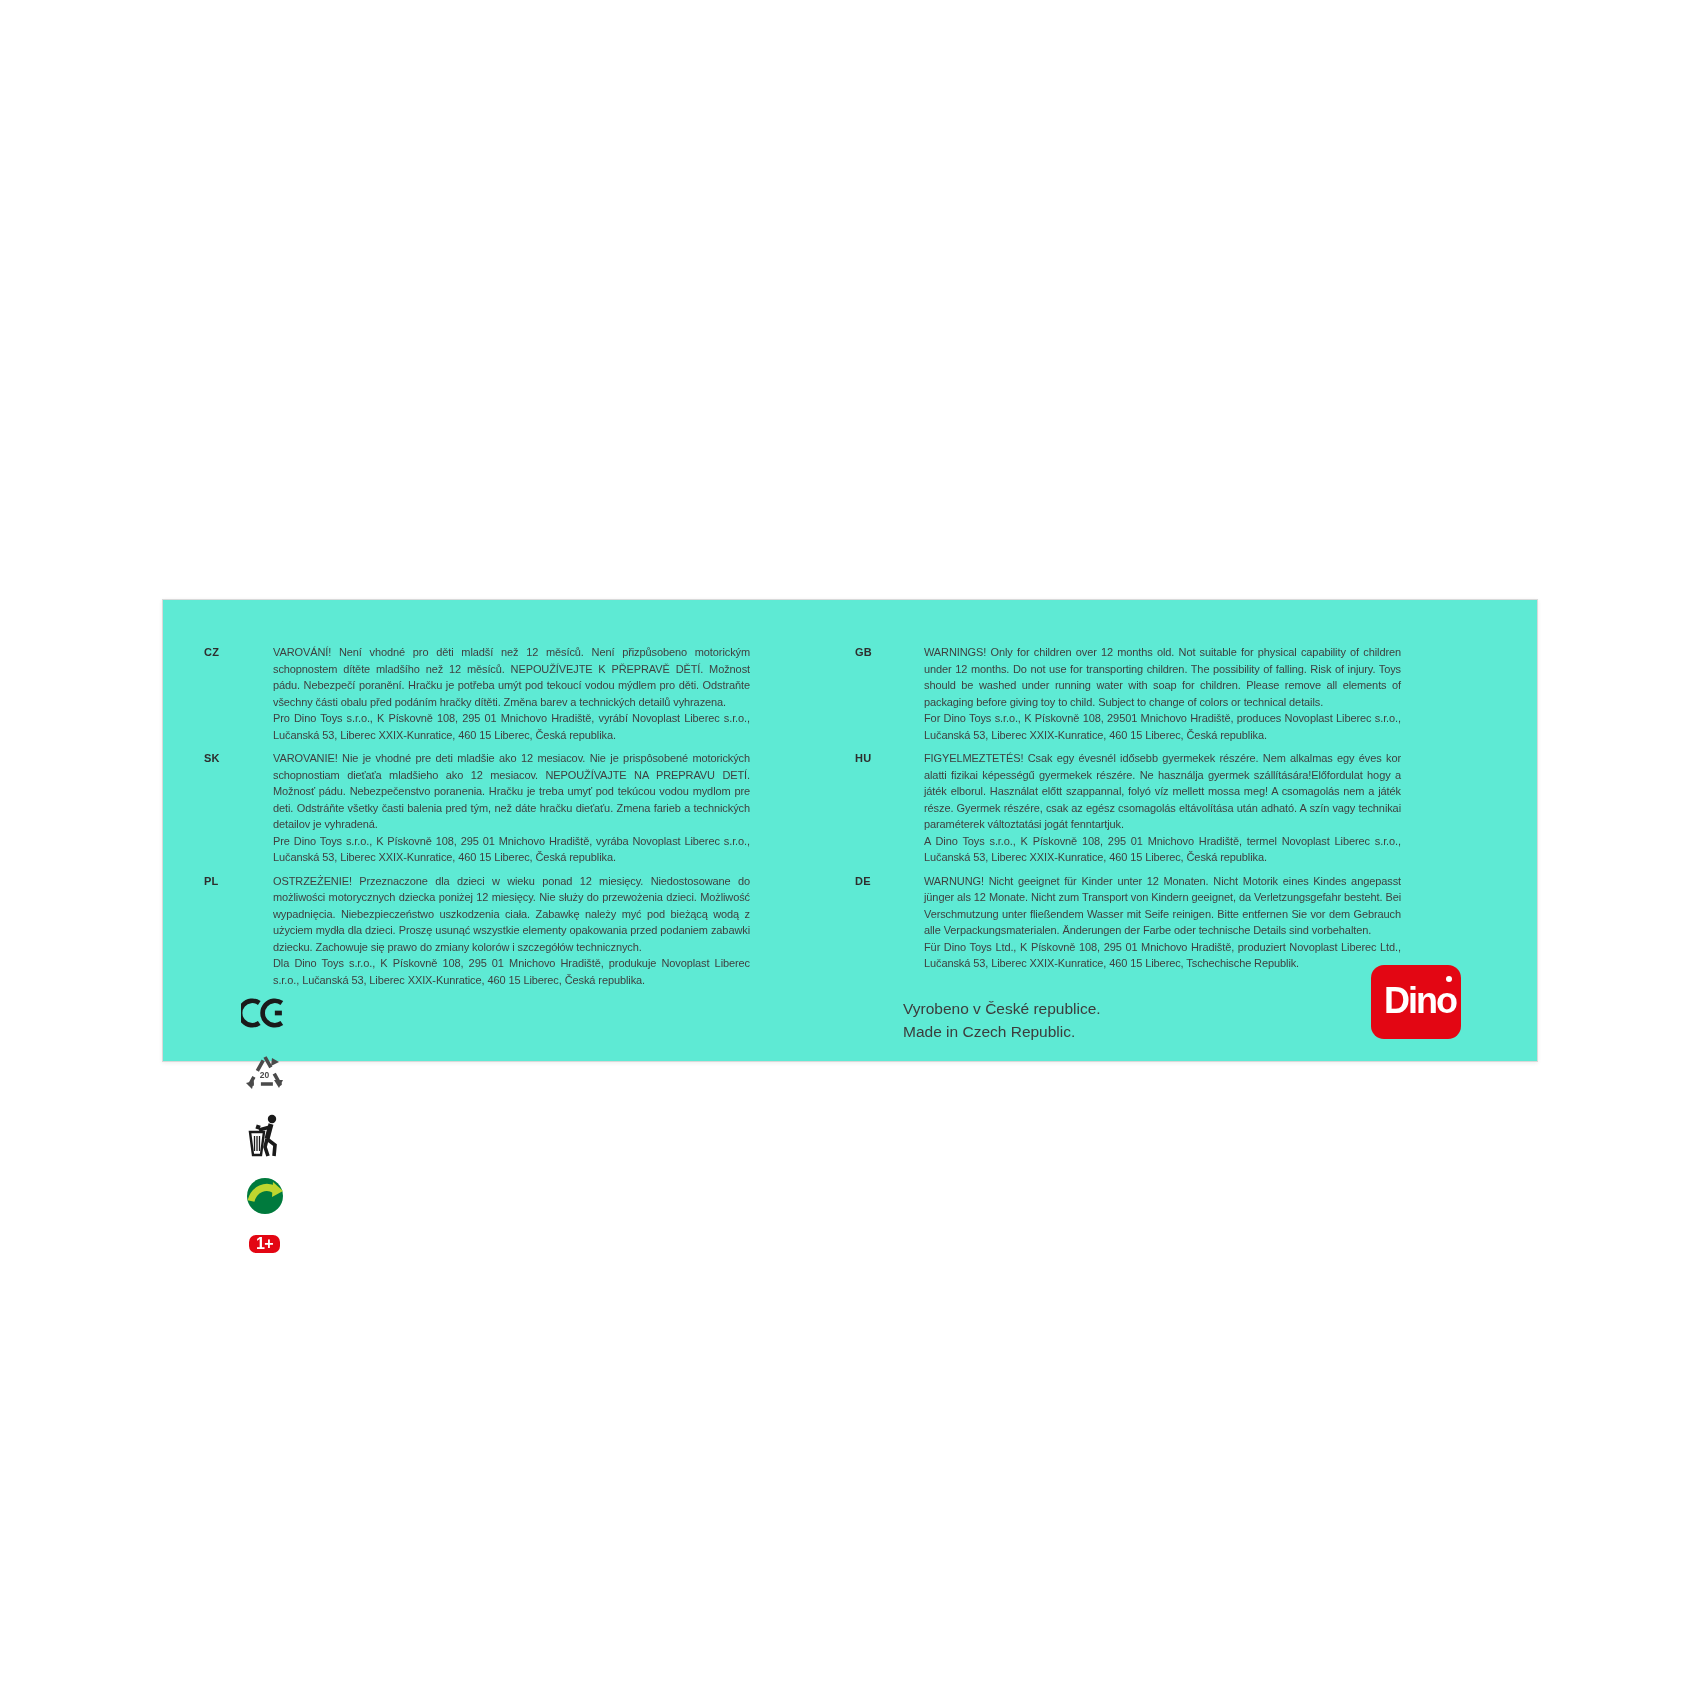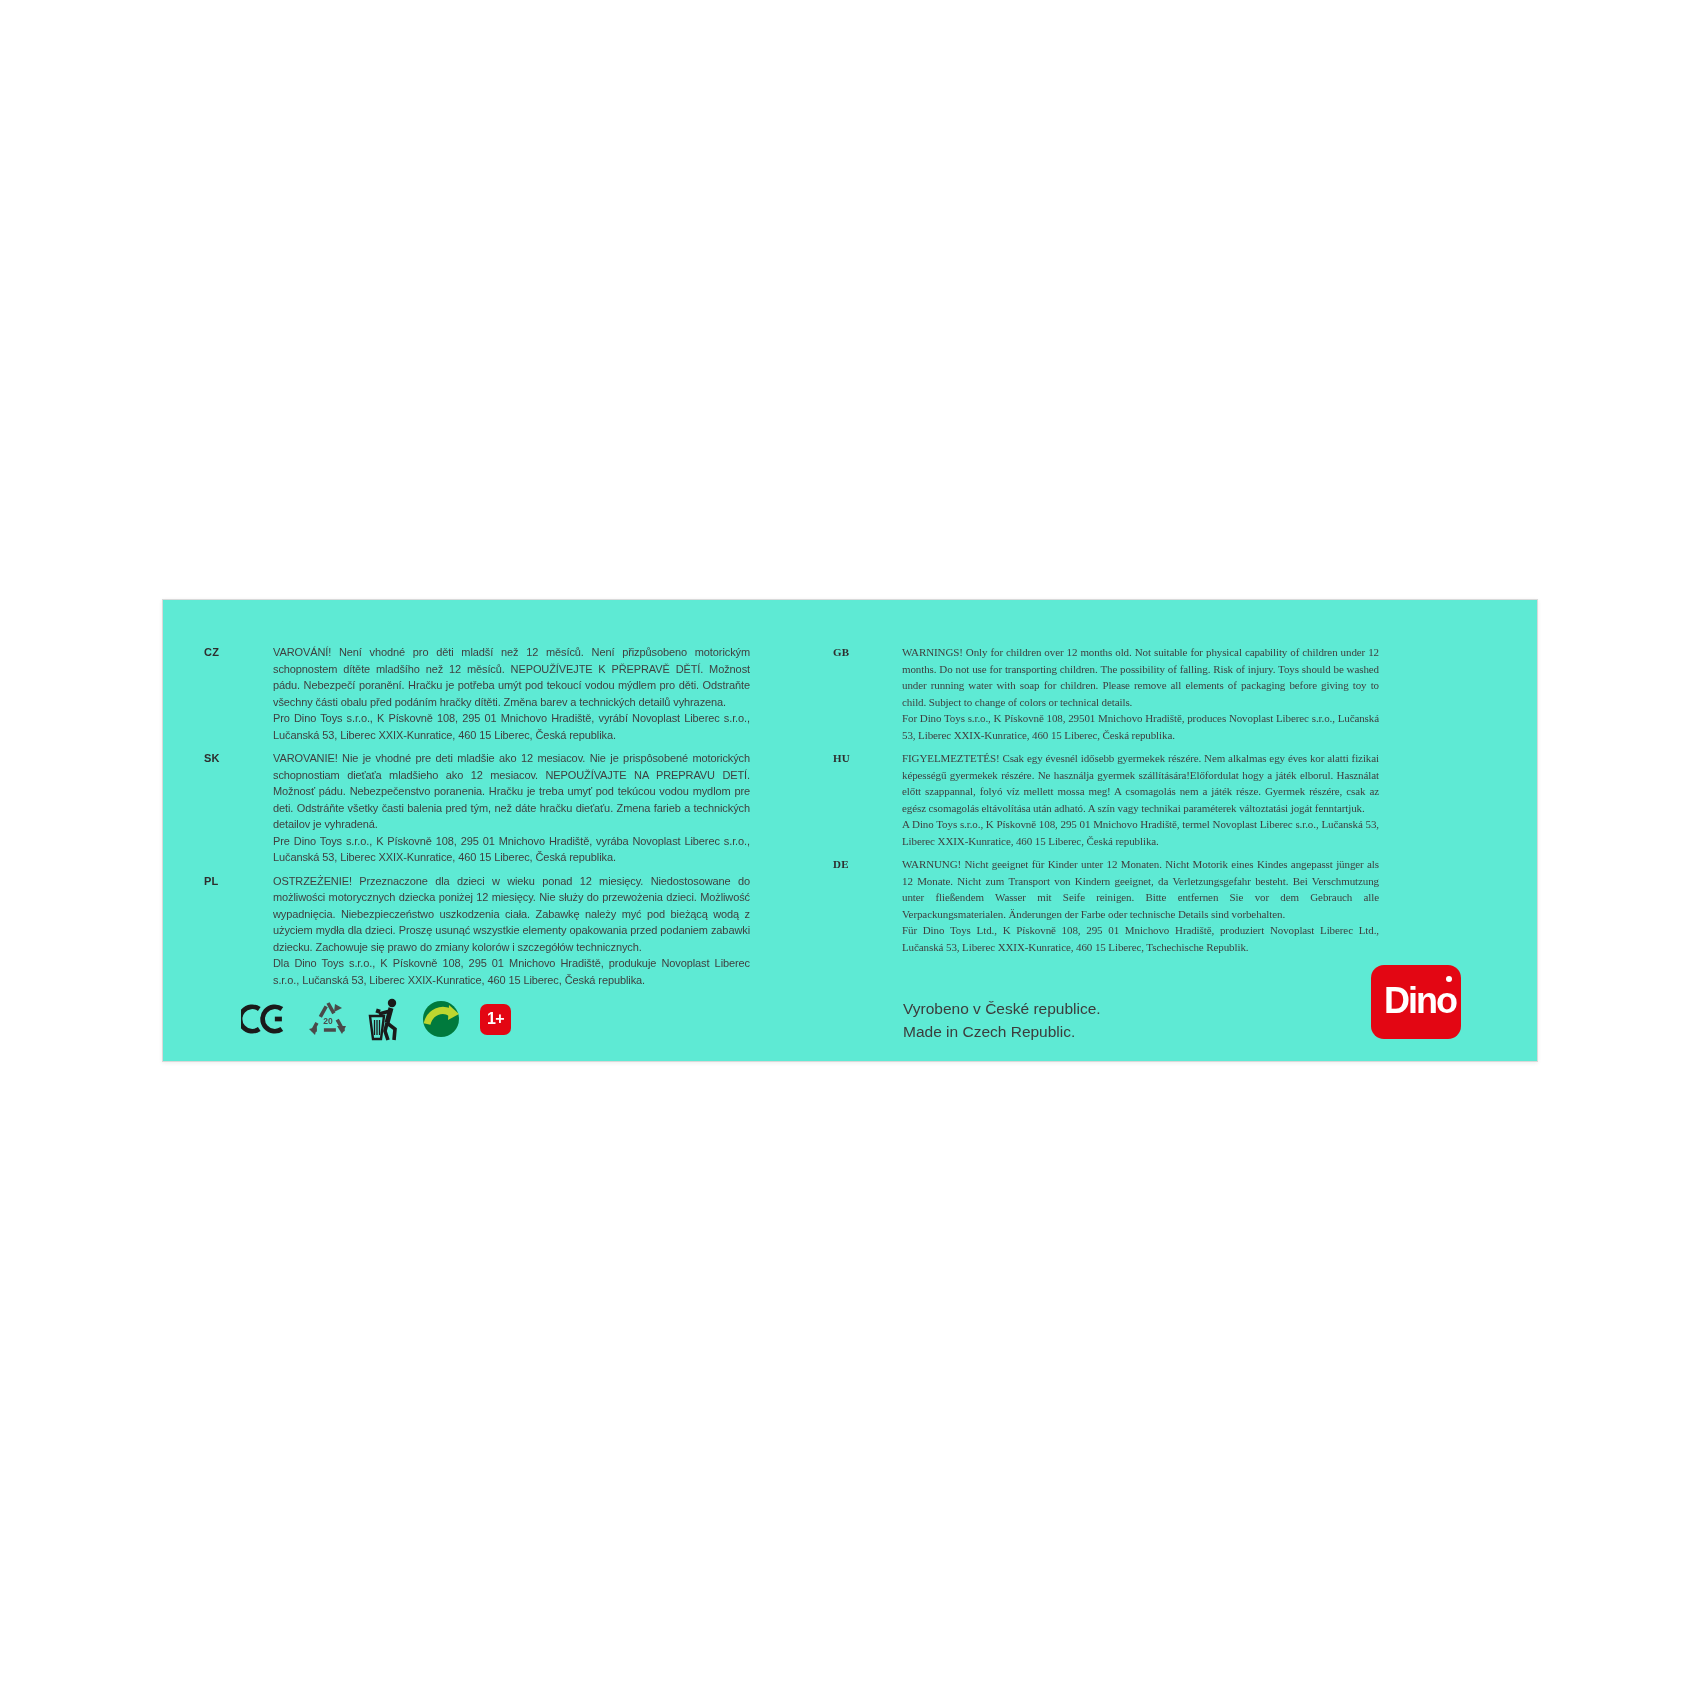--- a/index.html
+++ b/index.html
@@ -18,21 +18,21 @@
     left: 162px;
     top: 599px;
     width: 1376px;
     height: 463px;
     background: #5eead4;
     border: 1px solid #d9d9d9;
     box-shadow: 0 1px 4px rgba(0,0,0,0.07);
   }
   .col { position: absolute; top: 44px; width: 546px; }
   .col-left  { left: 41px;  }
-  .col-right { left: 670px; font-family: Liberation Serif, serif; }
+  .col-right { left: 692px; }
   .lang-block { display: flex; margin-bottom: 7px; }
   .lang-code {
     flex: 0 0 25px;
     font-size: 11px;
     font-weight: bold;
     color: #2e2e2e;
     line-height: 16.5px;
     letter-spacing: 0.2px;
   }
   .lang-text {
@@ -46,20 +46,21 @@
   }
   
   .icons-row {
     position: absolute;
     left: 78px;
     top: 394px;
     height: 50px;
     display: flex;
     align-items: center;
     gap: 21px;
+    flex-direction: column;
   }
   .icon-box { display: flex; align-items: center; justify-content: center; }
   .recycle-wrap { position: relative; width: 38px; height: 40px; }
   .recycle-code {
     position: absolute;
     left: 0; right: 0; top: 17px;
     text-align: center;
     font-size: 8.5px;
     color: #4a4a4a;
     font-weight: bold;

